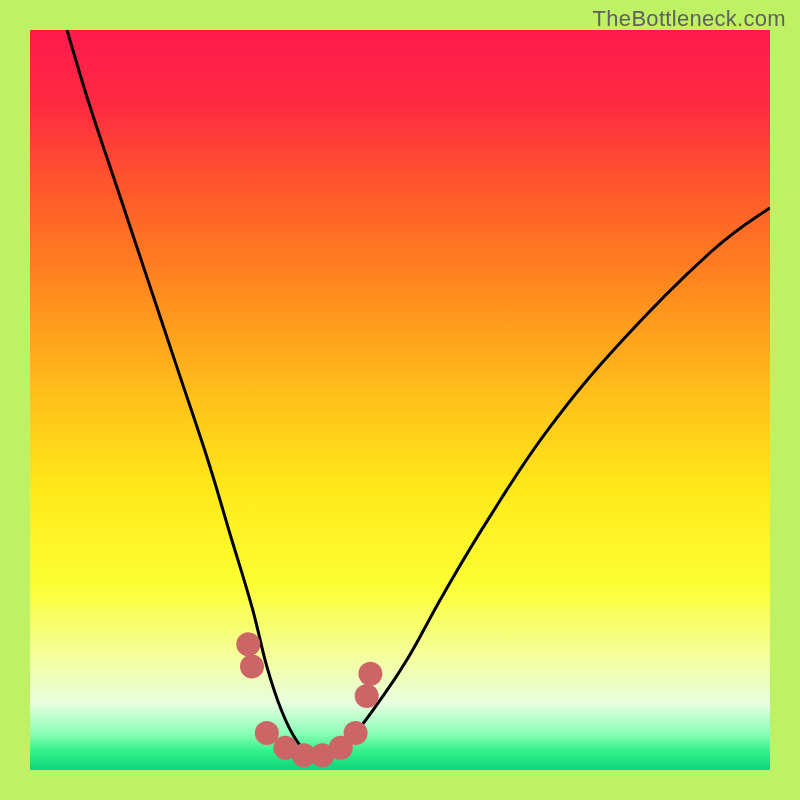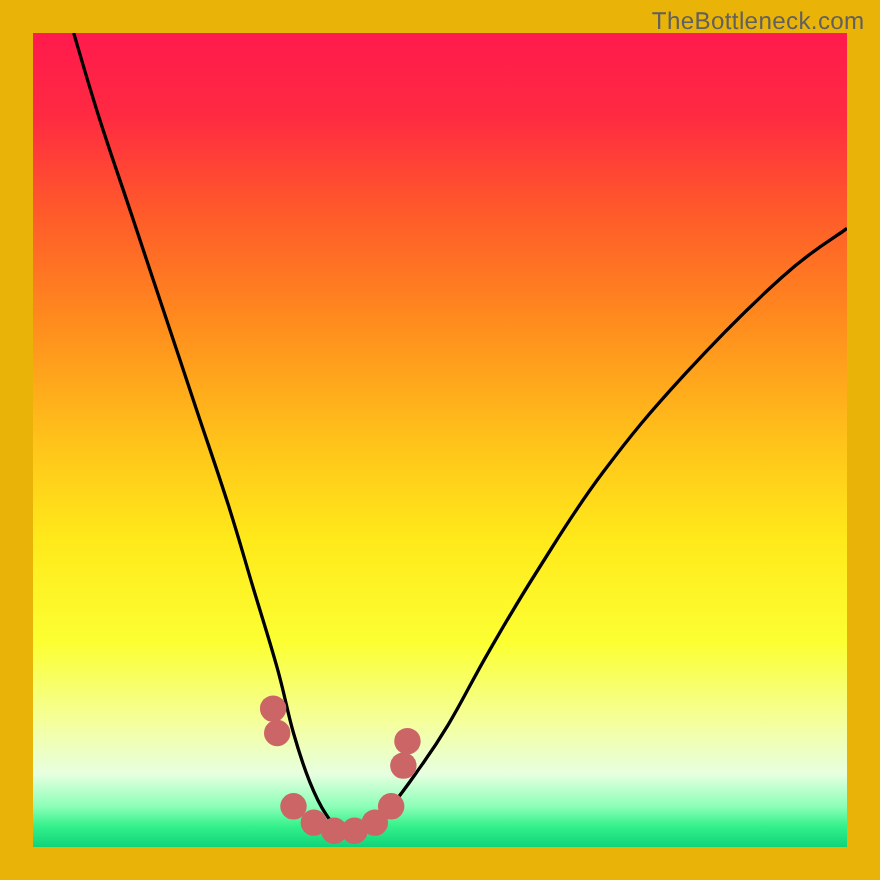--- a/index.html
+++ b/index.html
@@ -7,21 +7,21 @@
     padding: 0;
     width: 800px;
     height: 800px;
     background: #000;
     overflow: hidden;
   }
   .stage {
     position: relative;
     width: 800px;
     height: 800px;
-    background: #eab308;
+    background: #bef264;
     text-decoration: underline;
   }
   .plot-area {
     position: absolute;
     box-sizing: border-box;
   }
   .gradient-bg {
     position: absolute;
     inset: 0;
   }

